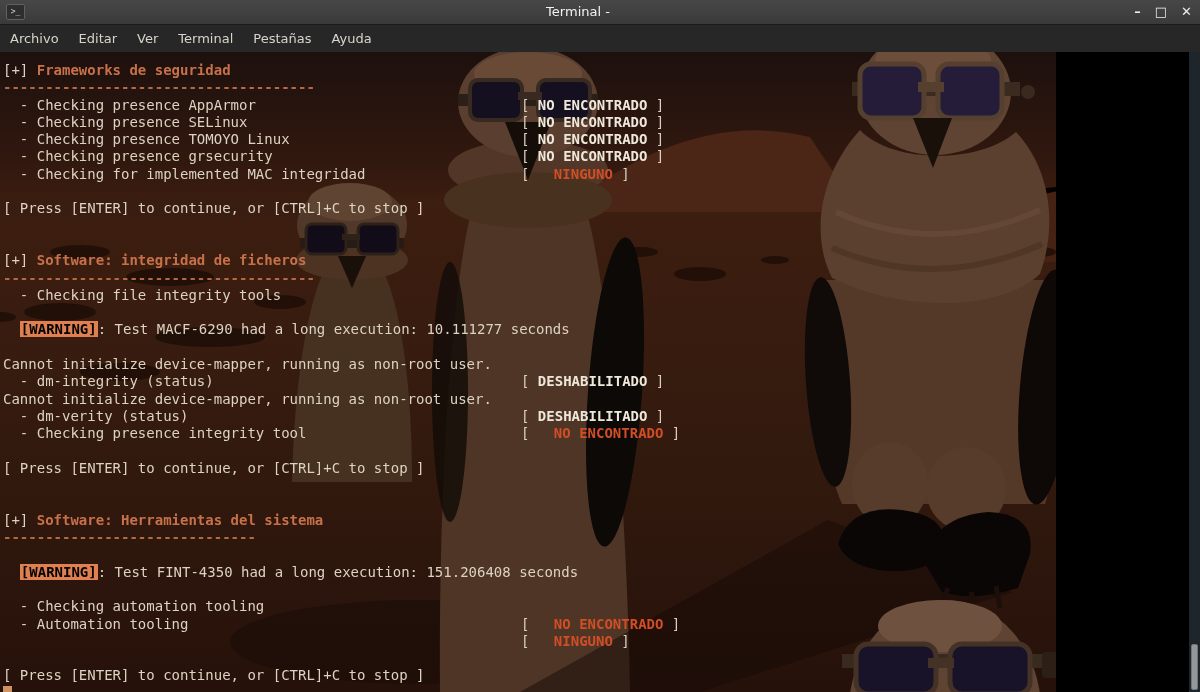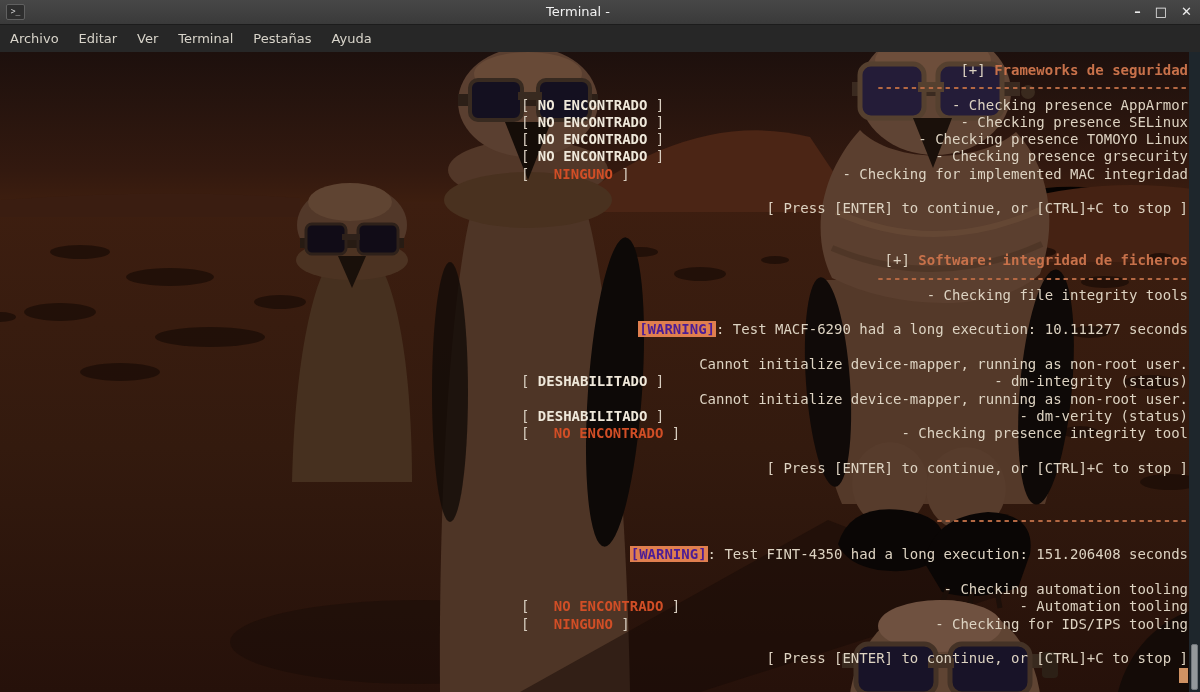--- a/index.html
+++ b/index.html
@@ -16,34 +16,34 @@
              height:24px;line-height:24px;color:#f2f2f2;font-weight:normal;font-size:13px;white-space:nowrap;}
   .win-controls{position:absolute;right:8px;top:0;height:24px;display:flex;align-items:center;gap:14px;}
   .win-btn{color:#ececec;font-size:13px;line-height:24px;cursor:default;font-weight:bold;}
 
   
   .menubar{position:absolute;left:0;top:24px;width:1200px;height:28px;background:#272727;
            display:flex;align-items:flex-start;border-top:1px solid #1c1c1c;box-sizing:border-box;}
   .menu-item{color:#d8d4ca;font-size:13px;padding:0 10px;line-height:28px;}
 
   
-  .terminal{position:absolute;left:0;top:52px;width:1200px;height:640px;background:#2a150e;overflow:hidden;text-align:right;}
+  .terminal{position:absolute;left:0;top:52px;width:1056px;height:640px;background:#2a150e;overflow:hidden;}
   .wallpaper{position:absolute;left:0;top:0;width:1200px;height:640px;}
 
   .term-text{position:absolute;left:3px;top:10px;width:1185px;
              font-family:"DejaVu Sans Mono",monospace;font-size:14px;line-height:17.31px;
              color:#ddd3c2;}
   .line{position:relative;height:17.31px;white-space:pre;}
   .hdr-prefix{color:#ddd3c2;}
   .hdr-text{color:#c7714a;font-weight:bold;}
   .hdr-dash{color:#b46843;font-weight:bold;letter-spacing:0;}
   .status{position:absolute;left:518px;top:0;white-space:pre;color:#d8cec0;}
   .st-white{color:#efe8da;font-weight:bold;}
   .st-orange{color:#d14e26;font-weight:bold;padding-left:16px;}
-  .warn-badge{background:#e07f4f;color:#4c1d95;font-weight:bold;padding:0 1px;}
+  .warn-badge{background:#e07f4f;color:#000000;font-weight:bold;padding:0 1px;}
   .cursor-block{display:inline-block;width:9px;height:15px;background:#cf9263;vertical-align:top;margin-top:1px;}
 
   
   .scrollbar{position:absolute;right:0;top:52px;width:11px;height:640px;background:#1e262c;}
   .scroll-thumb{position:absolute;left:2px;bottom:2px;width:7px;height:46px;background:#94989b;
                 border:1px solid #70757a;border-radius:2px;box-sizing:border-box;}
 </style>
 </head>
 <body>
 
@@ -209,27 +209,28 @@
         <div class="line"></div>
         <div class="line"><span>Cannot initialize device-mapper, running as non-root user.</span></div>
         <div class="line"><span>  - dm-integrity (status)</span><span class="status">[ <span class="st-white">DESHABILITADO</span> ]</span></div>
         <div class="line"><span>Cannot initialize device-mapper, running as non-root user.</span></div>
         <div class="line"><span>  - dm-verity (status)</span><span class="status">[ <span class="st-white">DESHABILITADO</span> ]</span></div>
         <div class="line"><span>  - Checking presence integrity tool</span><span class="status">[ <span class="st-orange">NO ENCONTRADO</span> ]</span></div>
         <div class="line"></div>
         <div class="line"><span>[ Press [ENTER] to continue, or [CTRL]+C to stop ]</span></div>
         <div class="line"></div>
         <div class="line"></div>
+        <div class="line"><span class="hdr-prefix">[+] </span><span class="hdr-text">Software: Herramientas del sistema</span></div>
         <div class="line"><span class="hdr-dash">------------------------------</span></div>
         <div class="line"></div>
         <div class="line"><span>  </span><span class="warn-badge">[WARNING]</span><span>: Test FINT-4350 had a long execution: 151.206408 seconds</span></div>
         <div class="line"></div>
         <div class="line"><span>  - Checking automation tooling</span></div>
         <div class="line"><span>  - Automation tooling</span><span class="status">[ <span class="st-orange">NO ENCONTRADO</span> ]</span></div>
-        <div class="line"><span>  - Checking for IDS/IPS tooling</span><span class="status">[ <span class="st-orange">NINGUNO</span> ]</span></div>
+        <div class="line"><span class="status">[ <span class="st-orange">NINGUNO</span> ]</span></div>
         <div class="line"></div>
         <div class="line"><span>[ Press [ENTER] to continue, or [CTRL]+C to stop ]</span></div>
         <div class="line"><span class="cursor-block"></span></div>
       </div>
   </div>
 
   <div class="scrollbar">
     <div class="scroll-thumb"></div>
   </div>
 

